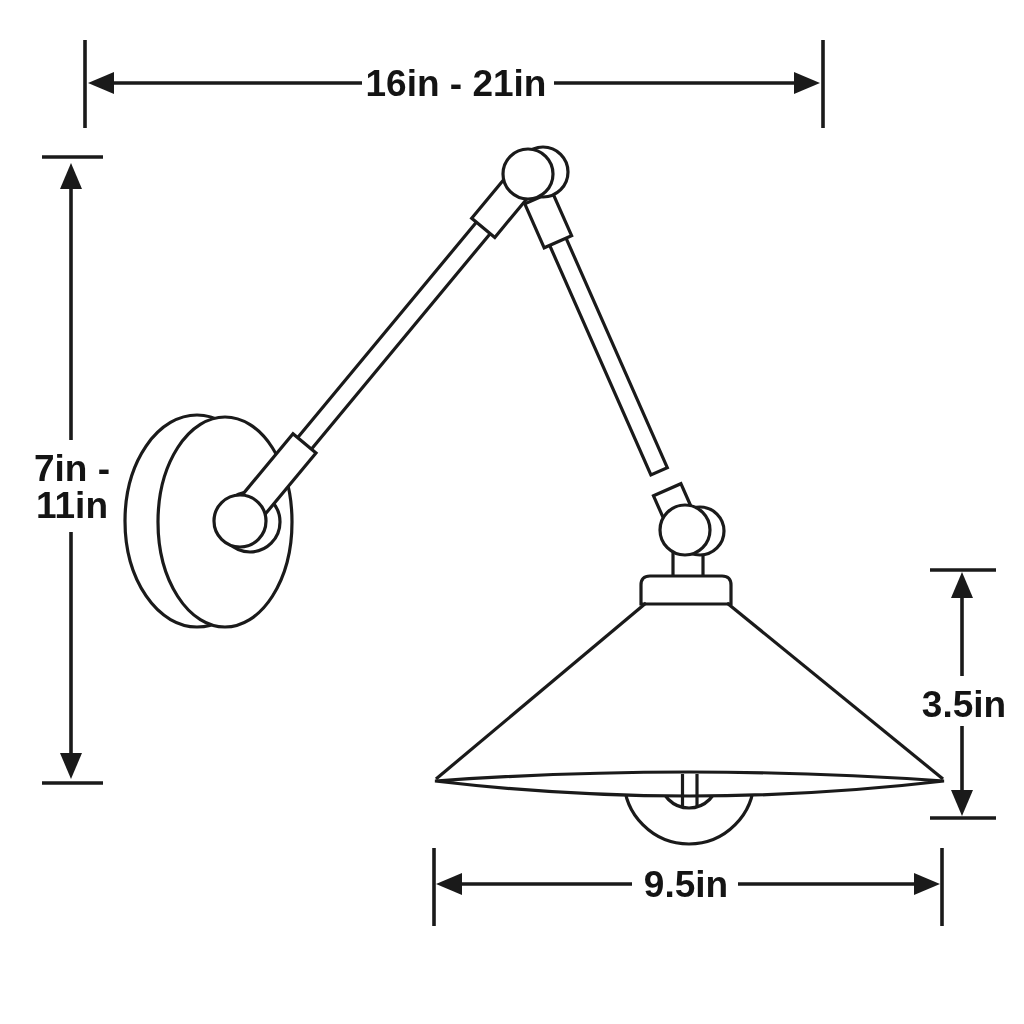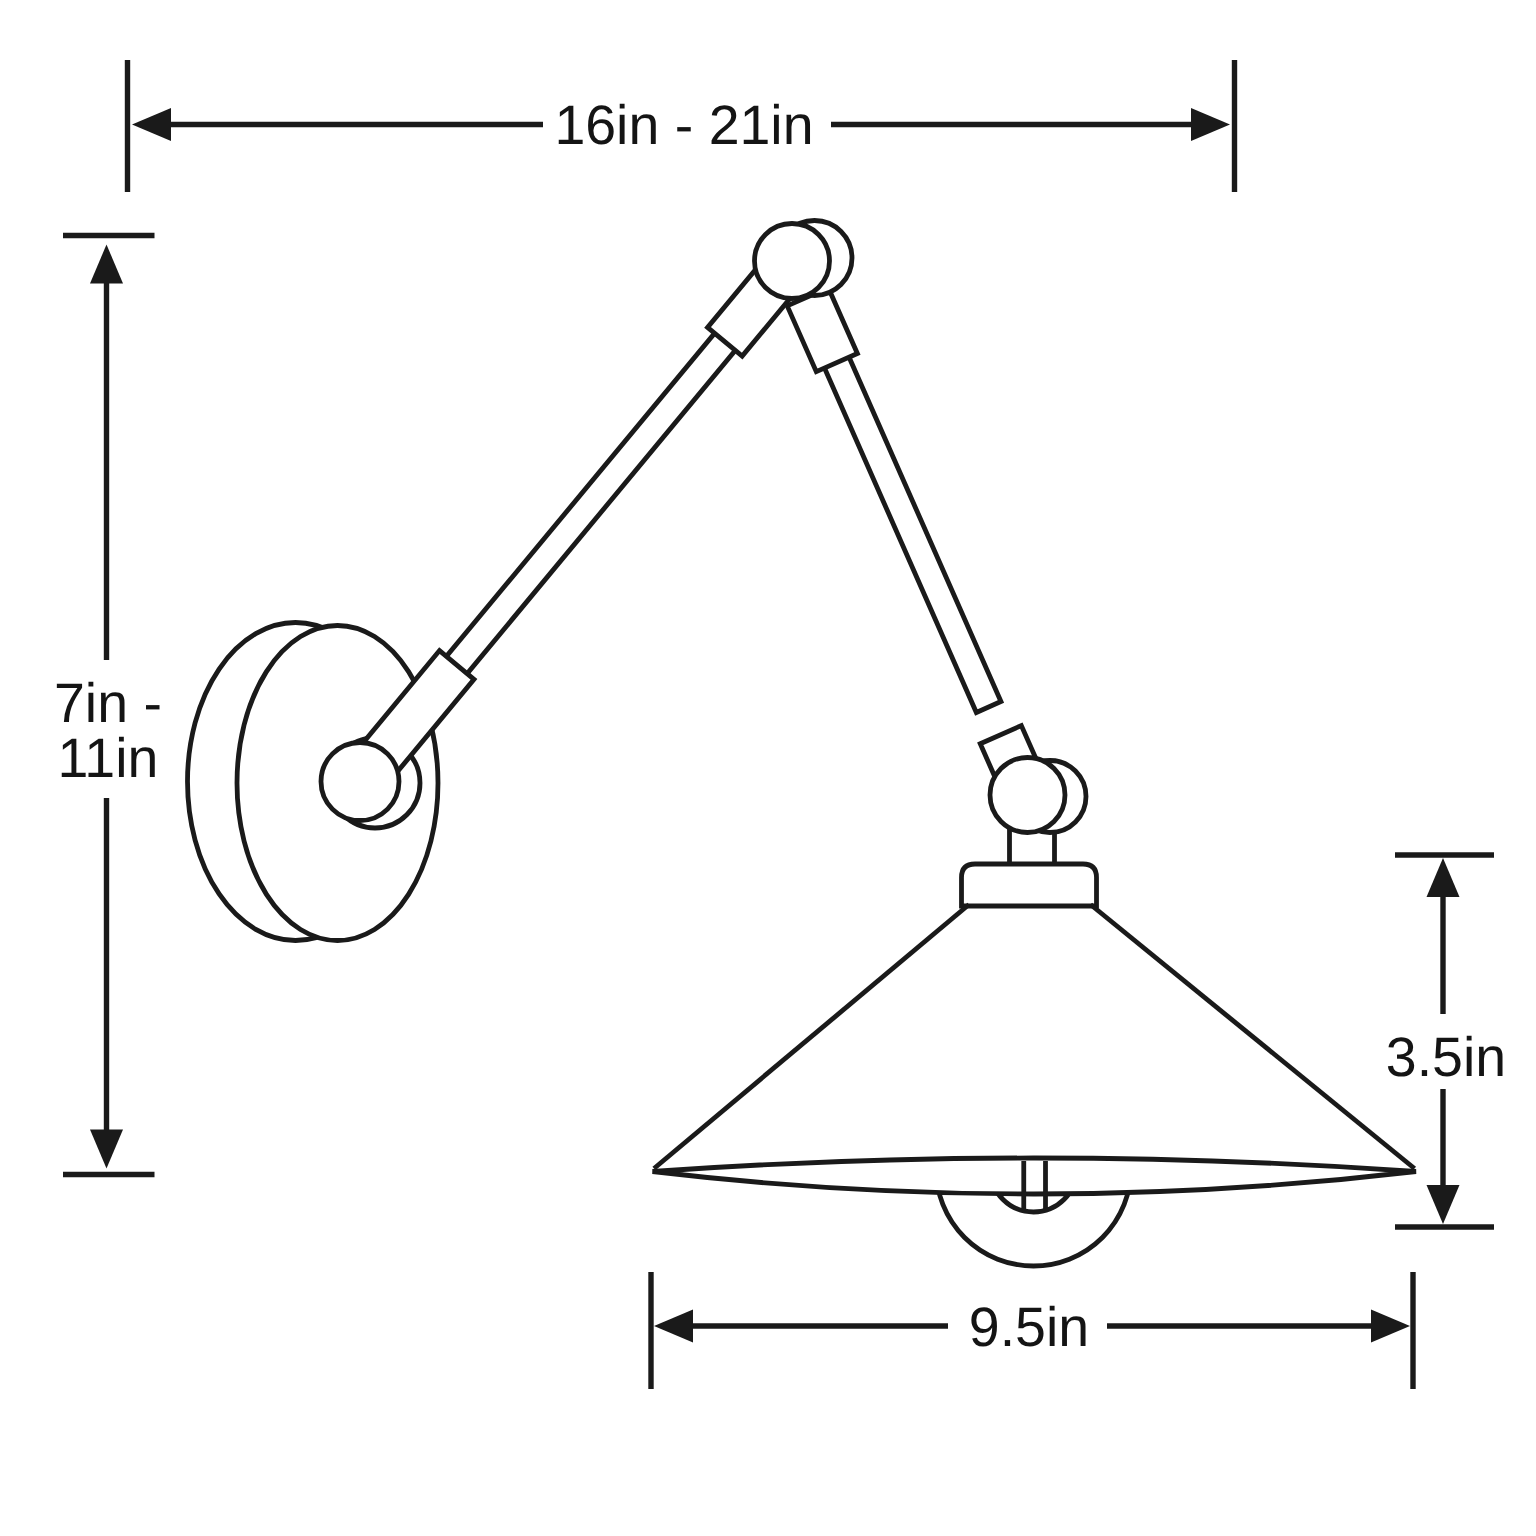--- a/index.html
+++ b/index.html
@@ -6,20 +6,21 @@
     margin: 0;
     padding: 0;
     background: #ffffff;
   }
   .stage {
     position: relative;
     width: 1024px;
     height: 1024px;
     background: #ffffff;
     overflow: hidden;
+    font-weight: bold;
   }
   svg { display: block; }
   .dim-stroke {
     stroke: #1a1a1a;
     stroke-width: 3.6;
     fill: none;
   }
   .dim-arrow {
     fill: #1a1a1a;
     stroke: none;

